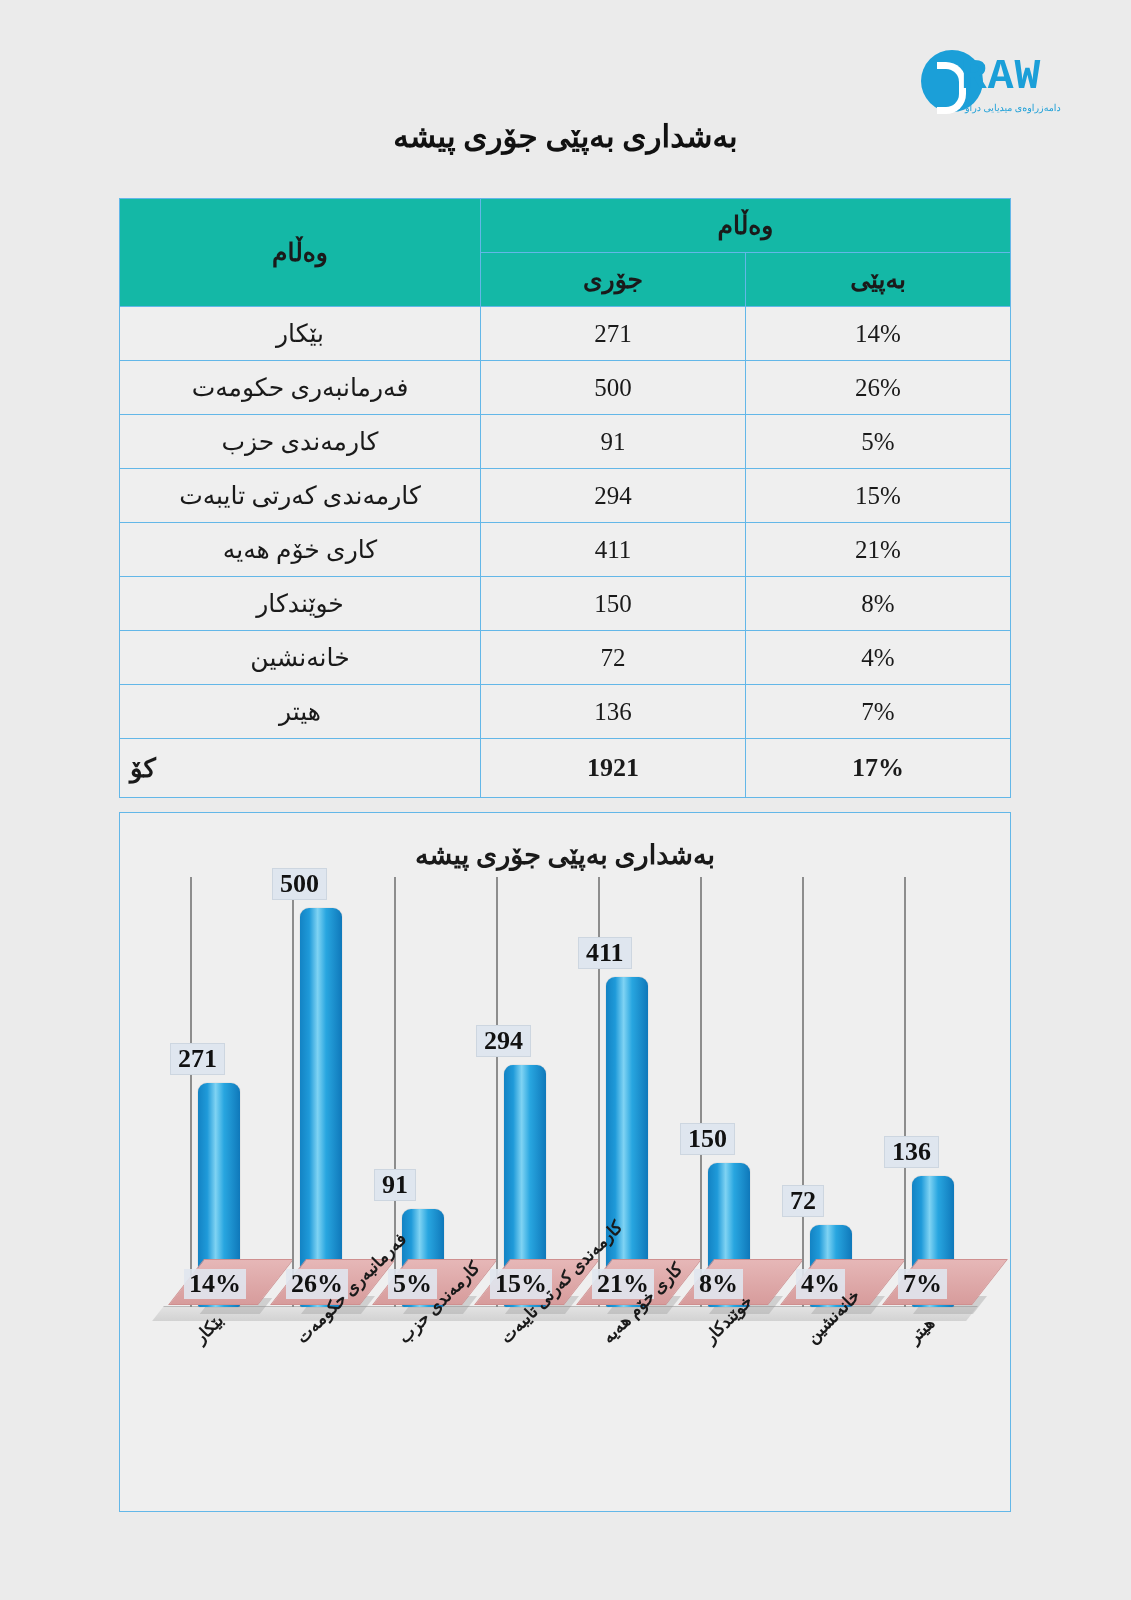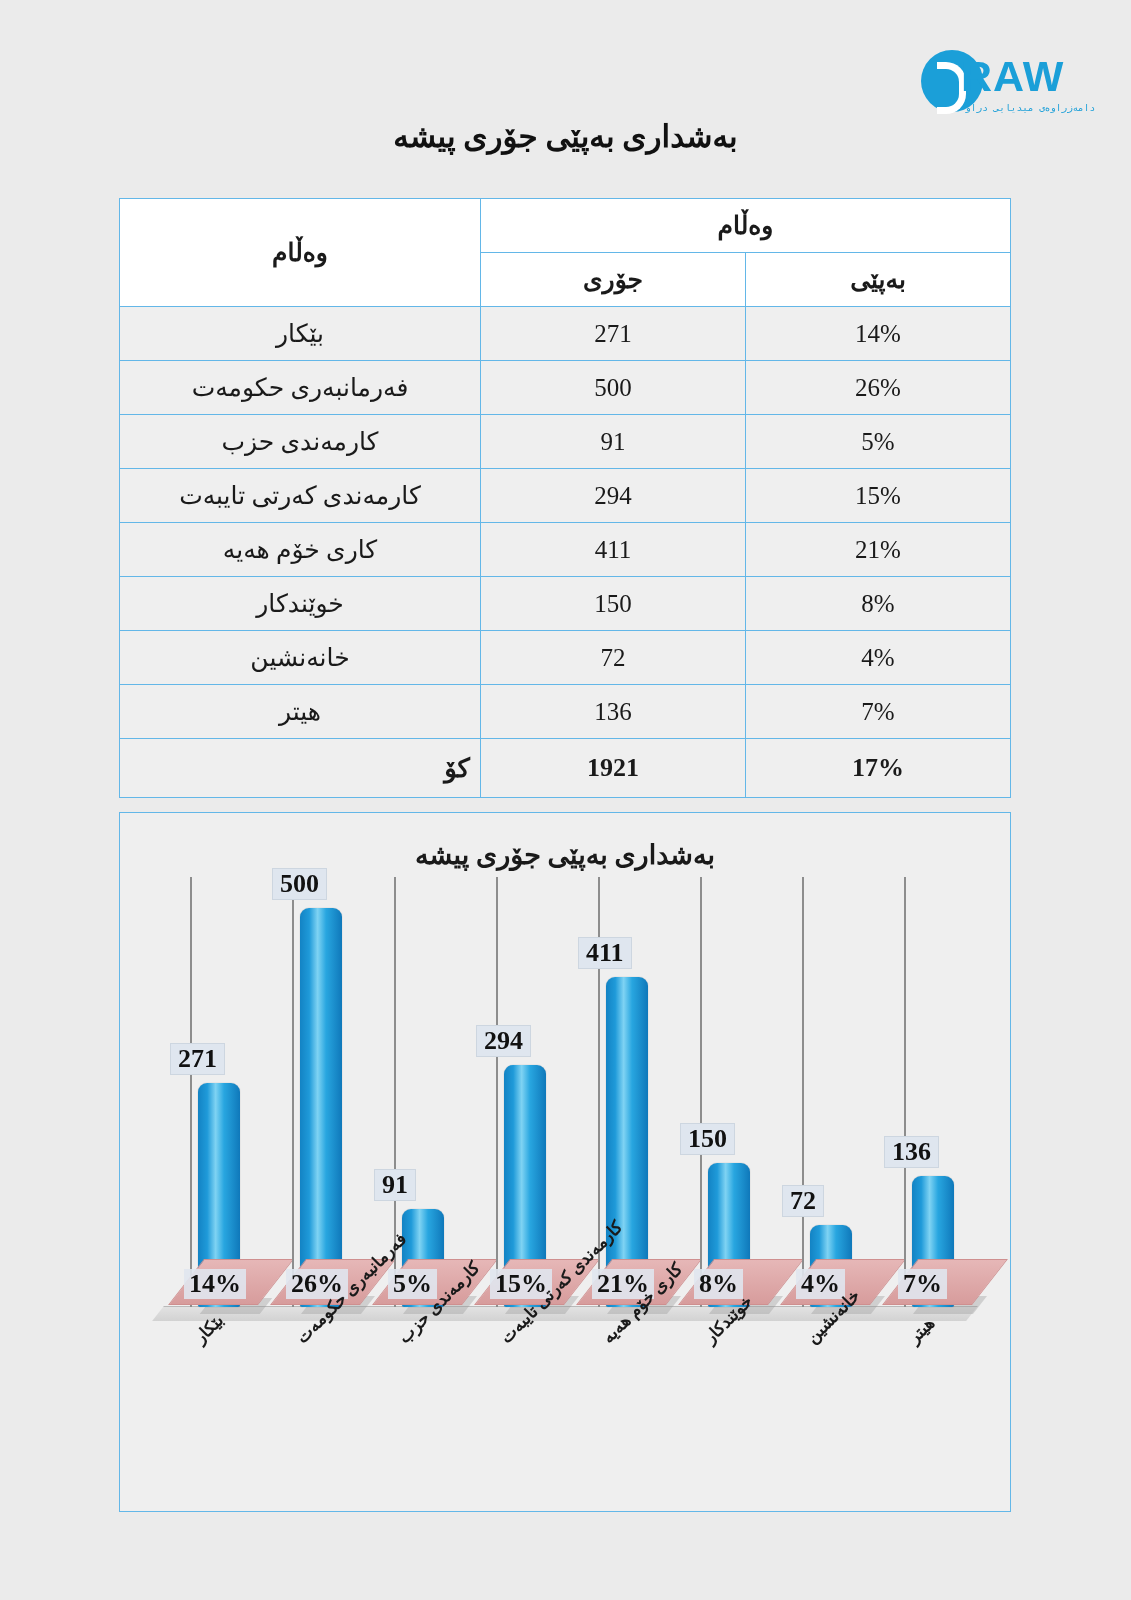--- a/index.html
+++ b/index.html
@@ -43,31 +43,31 @@
     width: 22px;
     height: 38px;
     border: 7px solid #ffffff;
     border-left: none;
     border-radius: 0 20px 20px 0;
   }
   .logo-word {
     position: absolute;
     left: 40px;
     top: 6px;
-    font-family: Liberation Sans, sans-serif;
+    font-family: Liberation Mono, monospace;
     font-weight: bold;
     font-size: 43px;
     letter-spacing: 1px;
     color: #1b9fd8;
   }
   .logo-sub {
     position: absolute;
     left: 44px;
     top: 56px;
-    font-family: Liberation Mono, monospace;
+    font-family: Liberation Serif, serif;
     font-size: 9.5px;
     color: #1b9fd8;
     white-space: nowrap;
   }
 
   
   .page-title {
     position: absolute;
     top: 118px;
     right: 0;
@@ -92,37 +92,37 @@
   }
   table.data th, table.data td {
     border: 1px solid #63b7e8;
     text-align: center;
     font-size: 25px;
     height: 53px;
     padding: 0 10px;
     background: #efefef;
   }
   table.data thead th {
-    background: #ffffff;
+    background: #14b8a6;
     font-weight: bold;
   }
   th.job-col {
     width: 340px;
   }
   td.job-name {
     text-align: right;
     padding-right: 22px;
   }
   tr.total td {
     font-weight: bold;
     font-size: 26px;
     height: 58px;
   }
   tr.total td.job-name {
-    text-align: right;
+    text-align: left;
     padding-right: 10px;
   }
   .num-cell, .pct-cell {
     font-family: "Liberation Serif", serif;
   }
 
   
   .chart-panel {
     position: absolute;
     top: 812px;

